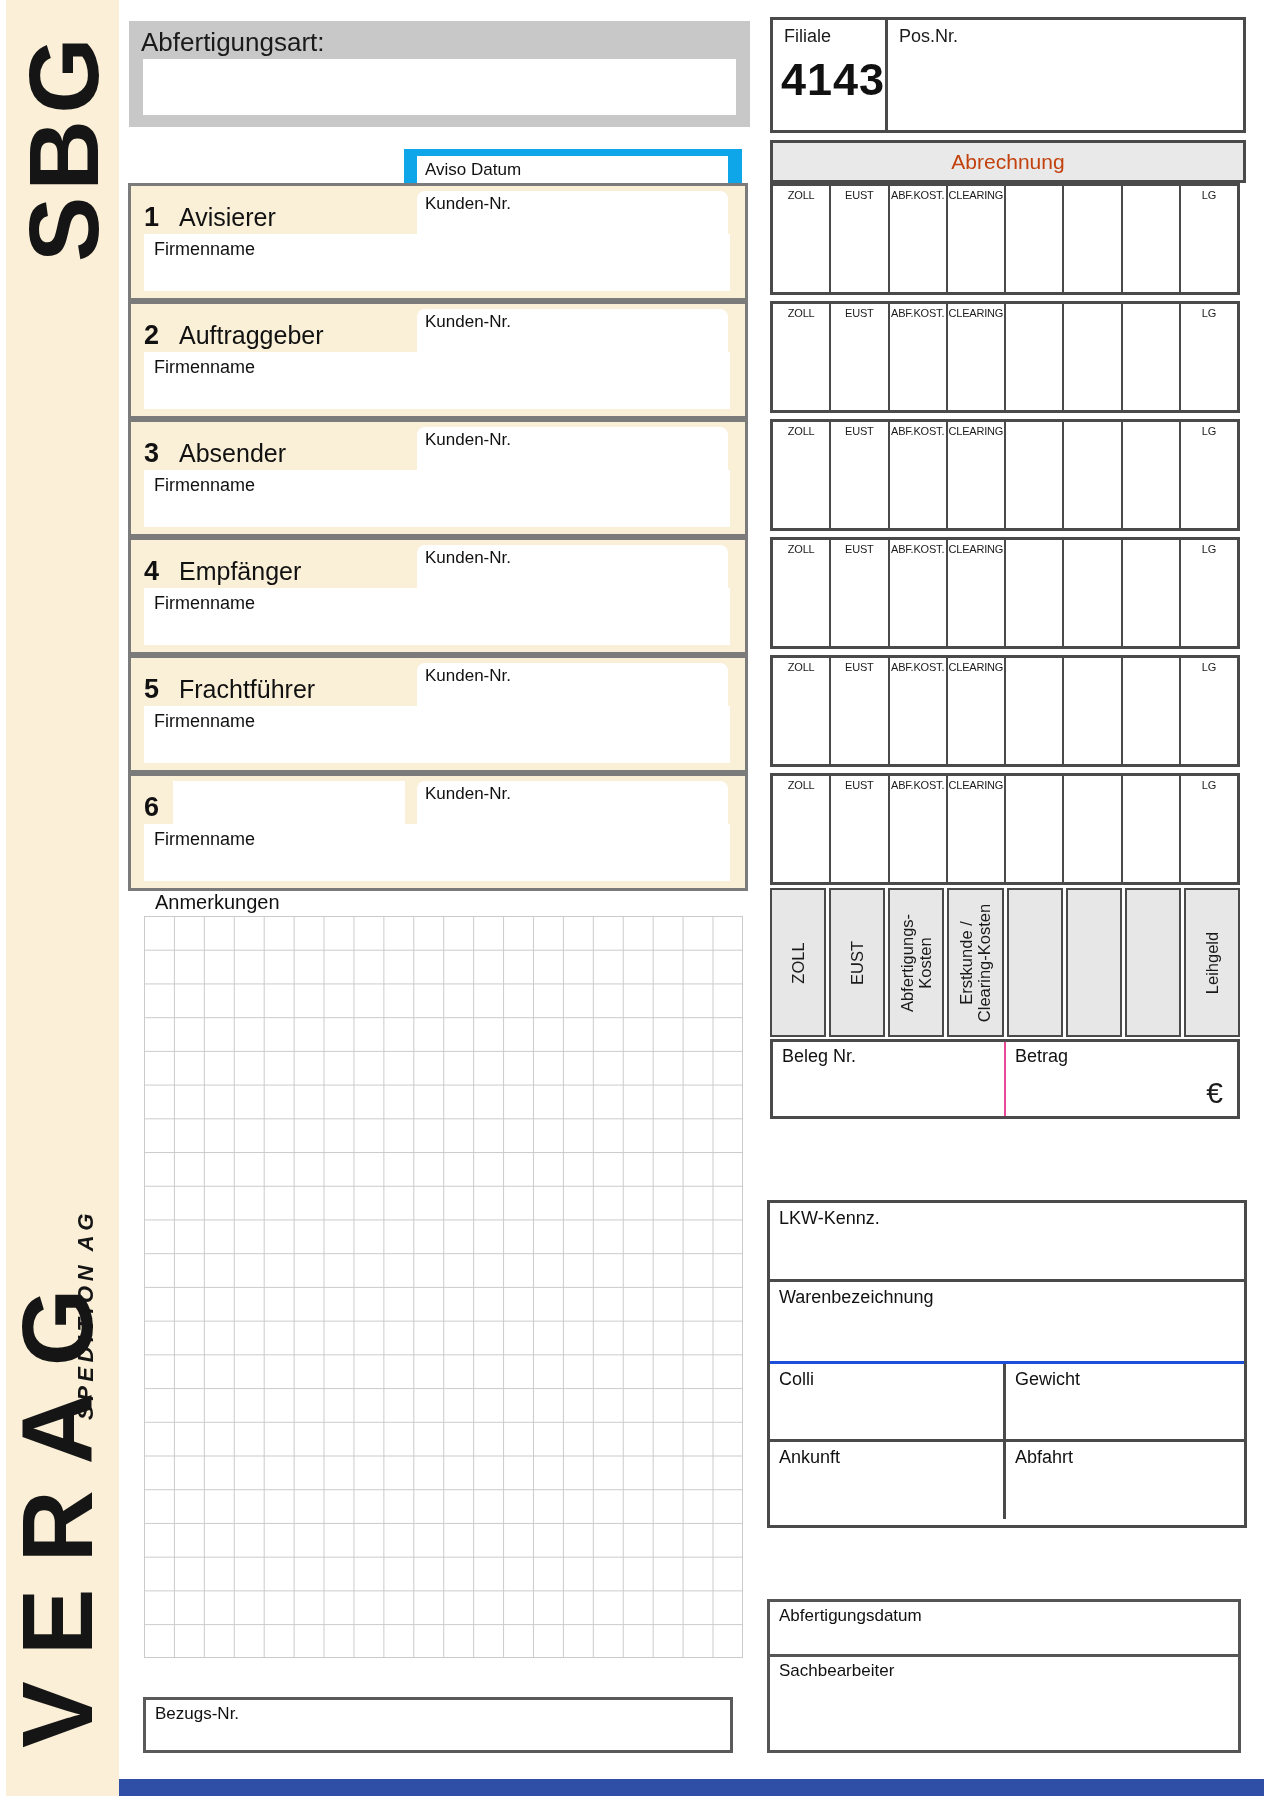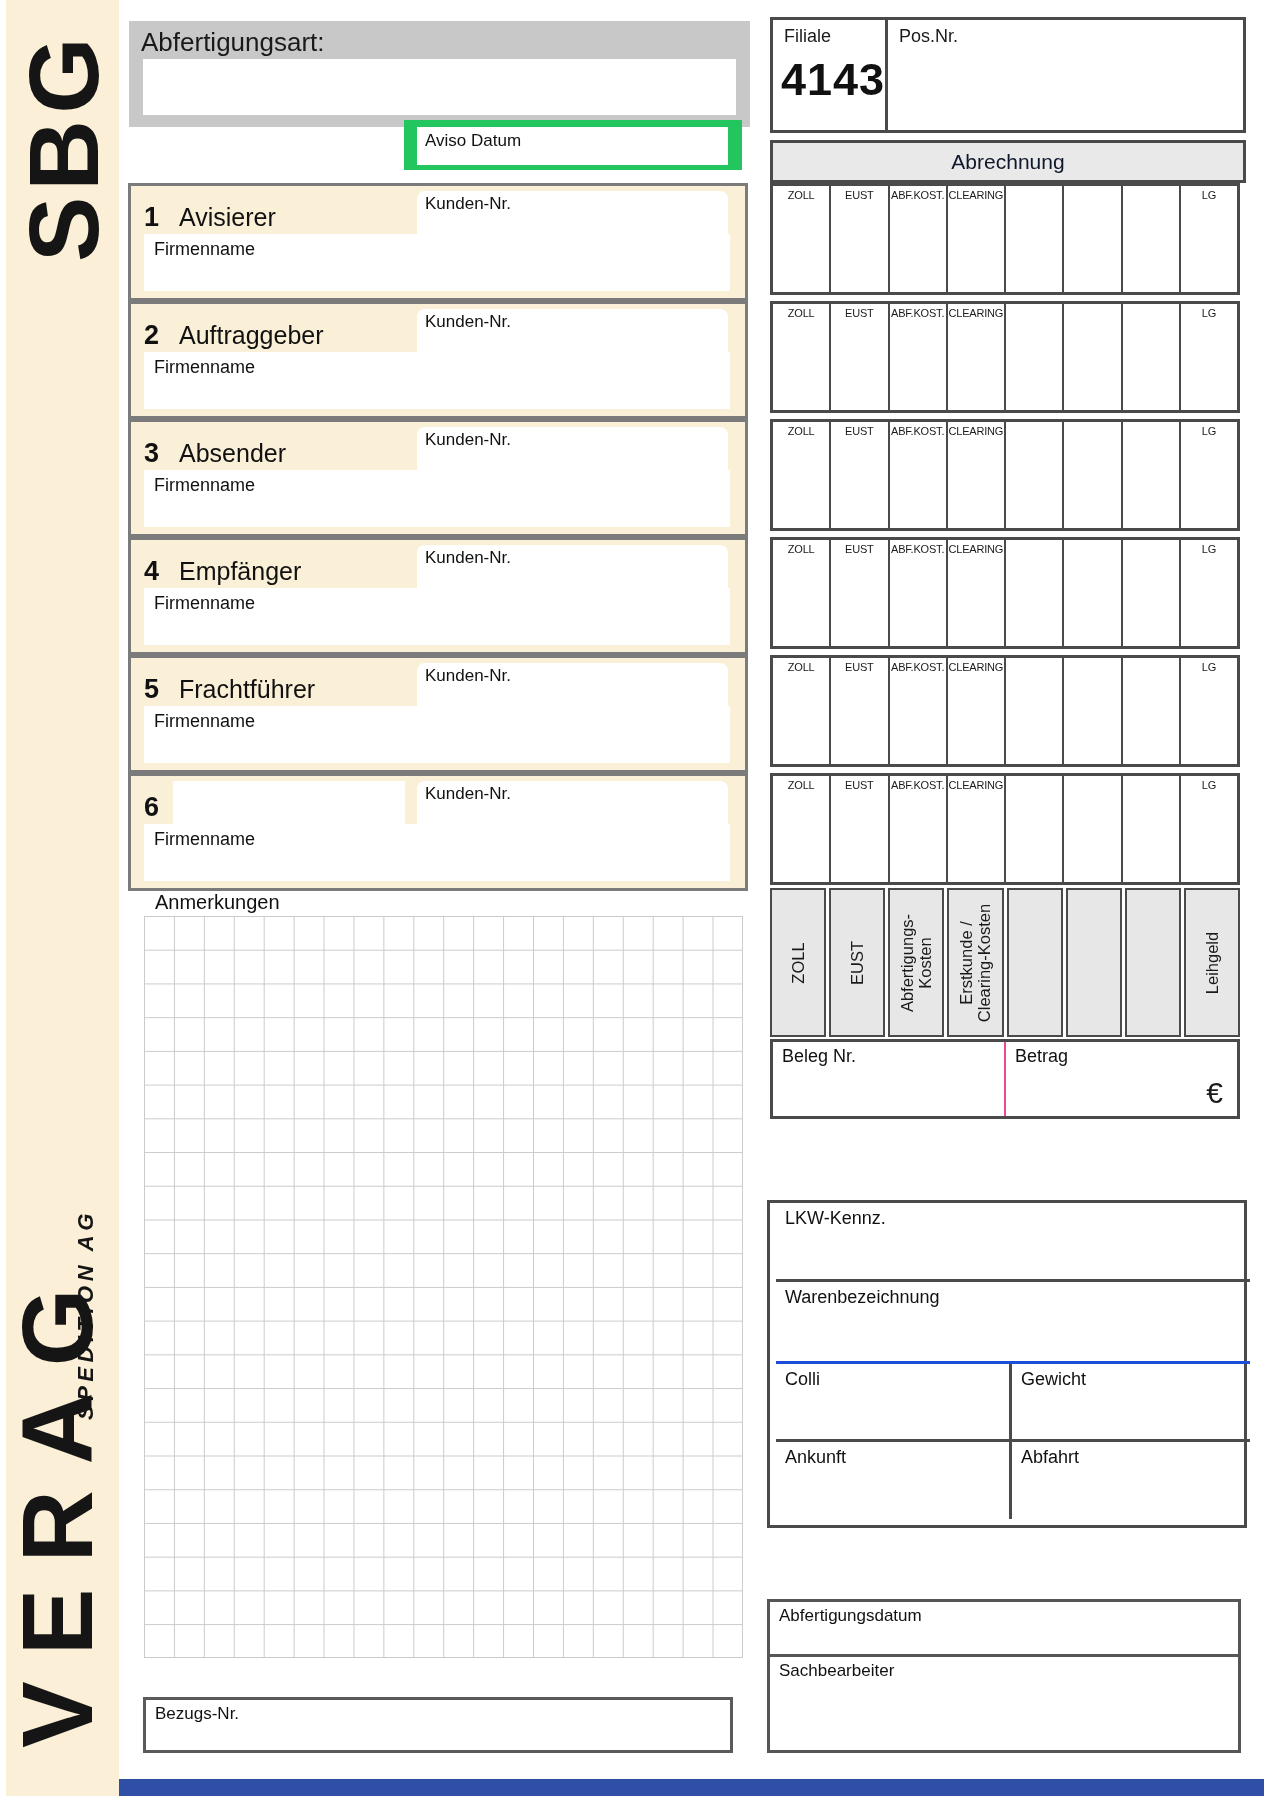--- a/index.html
+++ b/index.html
@@ -23,21 +23,21 @@
   .filiale{position:absolute;left:770px;top:17px;width:470px;height:110px;border:3px solid #4a4a4a;background:#fff;}
   .filiale-div{position:absolute;left:112px;top:0;width:3px;height:100%;background:#4a4a4a;}
   .lbl18{font-size:18px;color:#1a1a1a;}
   .filiale-lbl{position:absolute;left:11px;top:6px;}
   .filiale-val{position:absolute;left:8px;top:34px;font-size:45px;font-weight:bold;letter-spacing:1px;}
   .posnr-lbl{position:absolute;left:126px;top:6px;}
 
   
   .abr-hdr{position:absolute;left:770px;top:140px;width:470px;height:37px;background:#E9E9E9;
            border:3px solid #4a4a4a;display:flex;align-items:center;justify-content:center;
-           font-size:21px;color:#0f172a;}
+           font-size:21px;color:#c2410c;}
 
   
   .abrow{position:absolute;left:770px;width:470px;height:112px;border:3px solid #4a4a4a;
          background:#fff;display:flex;box-sizing:border-box;}
   .abcell{flex:1;border-left:2px solid #4a4a4a;position:relative;}
   .abcell:first-child{border-left:none;}
   .abcell span{display:block;text-align:center;font-size:11px;margin-top:3px;letter-spacing:-0.2px;color:#1a1a1a;}
 
   
   .rotstrip{position:absolute;left:770px;top:888px;width:470px;height:149px;display:flex;gap:3px;}
@@ -50,21 +50,21 @@
   .beleg{position:absolute;left:770px;top:1039px;width:470px;height:80px;border:3px solid #4a4a4a;
          background:#fff;display:flex;box-sizing:border-box;}
   .beleg-cell{position:relative;width:50%;}
   .beleg-cell.right{border-left:2px solid #ec4899;}
   .beleg-cell .cl{position:absolute;left:9px;top:4px;font-size:18px;}
   .euro{position:absolute;right:14px;bottom:6px;font-size:30px;color:#1a1a1a;}
 
   
   .ship{position:absolute;left:767px;top:1200px;width:474px;height:322px;border:3px solid #4a4a4a;
         background:#fff;box-sizing:content-box;}
-  .ship .row{position:absolute;left:6px;width:100%;box-sizing:border-box;}
+  .ship .row{position:absolute;left:0;width:100%;box-sizing:border-box;}
   .ship .r1{top:0;height:79px;border-bottom:3px solid #4a4a4a;}
   .ship .r2{top:79px;height:82px;border-bottom:3px solid #1d4ed8;}
   .ship .r3{top:161px;height:78px;border-bottom:3px solid #4a4a4a;}
   .ship .r4{top:239px;height:77px;}
   .ship .cl{position:absolute;left:9px;top:5px;font-size:18px;}
   .ship .half{position:absolute;top:0;height:100%;box-sizing:border-box;}
   .ship .hl{left:0;width:233px;}
   .ship .hr{left:233px;right:0;border-left:3px solid #4a4a4a;}
 
   
@@ -81,21 +81,21 @@
 
   
   .anm-lbl{position:absolute;left:155px;top:891px;font-size:20px;}
   .gridpad{position:absolute;left:144px;top:916px;width:599px;height:742px;background:#fff;
            background-image:linear-gradient(to right,#CBCBCB 1px,transparent 1px),
                             linear-gradient(to bottom,#CBCBCB 1px,transparent 1px);
            background-size:29.93px 33.72px;
            border-right:1px solid #CBCBCB;border-bottom:1px solid #CBCBCB;box-sizing:border-box;}
 
   
-  .aviso{position:absolute;left:404px;top:120px;width:338px;height:50px;background:#22c55e;}
+  .aviso{position:absolute;left:404px;top:149px;width:338px;height:50px;background:#0ea5e9;}
   .aviso-input{position:absolute;left:13px;top:7px;width:311px;height:38px;background:#fff;}
   .aviso-input .cl{position:absolute;left:8px;top:4px;font-size:17px;}
 
   
   .prow{position:absolute;left:128px;width:614px;height:112px;background:#FAF0D8;
         border:3px solid #7b7b7b;box-sizing:content-box;}
   .p-num{position:absolute;left:13px;top:16px;font-size:27px;font-weight:bold;}
   .p-label{position:absolute;left:48px;top:17px;font-size:25px;}
   .p-labelbox{position:absolute;left:42px;top:5px;width:232px;height:44px;background:#fff;}
   .p-kunden{position:absolute;left:286px;top:5px;width:311px;height:57px;background:#fff;border-radius:8px;}

